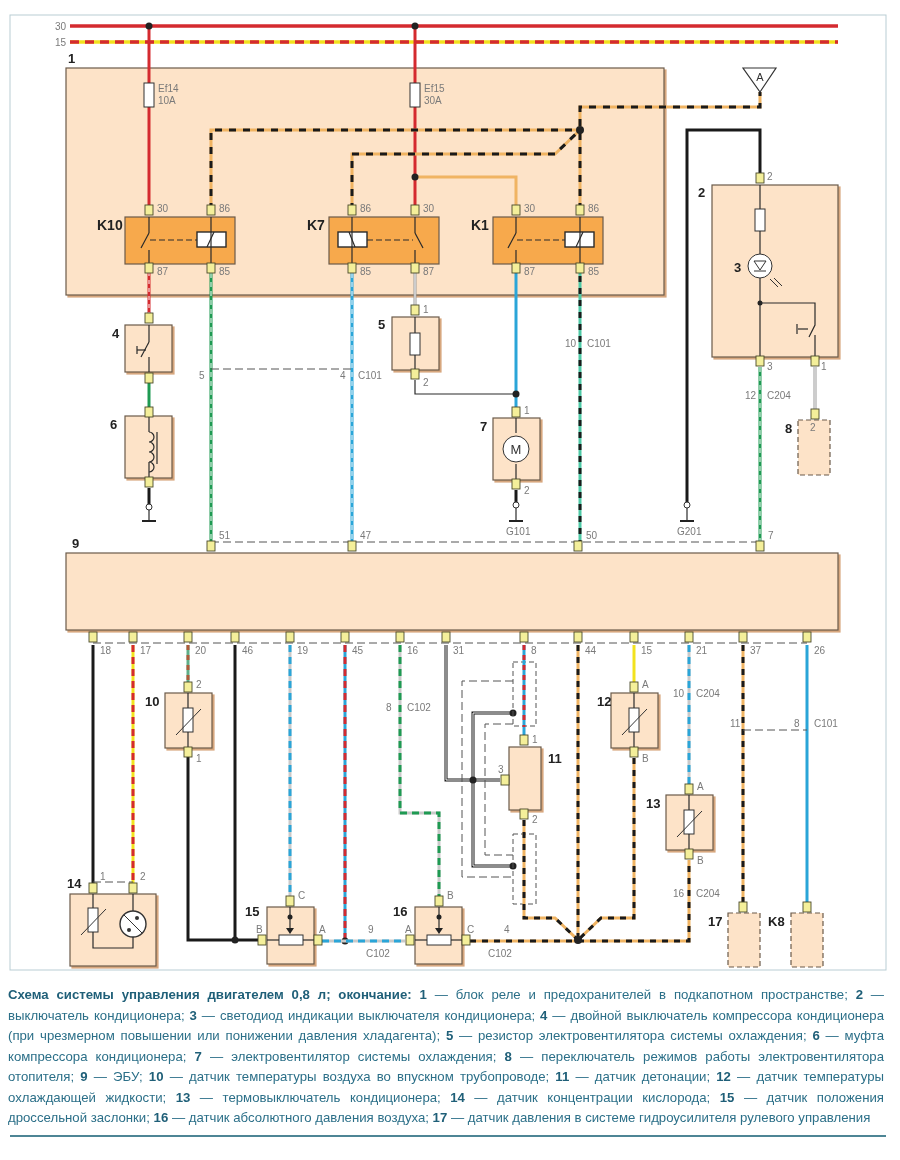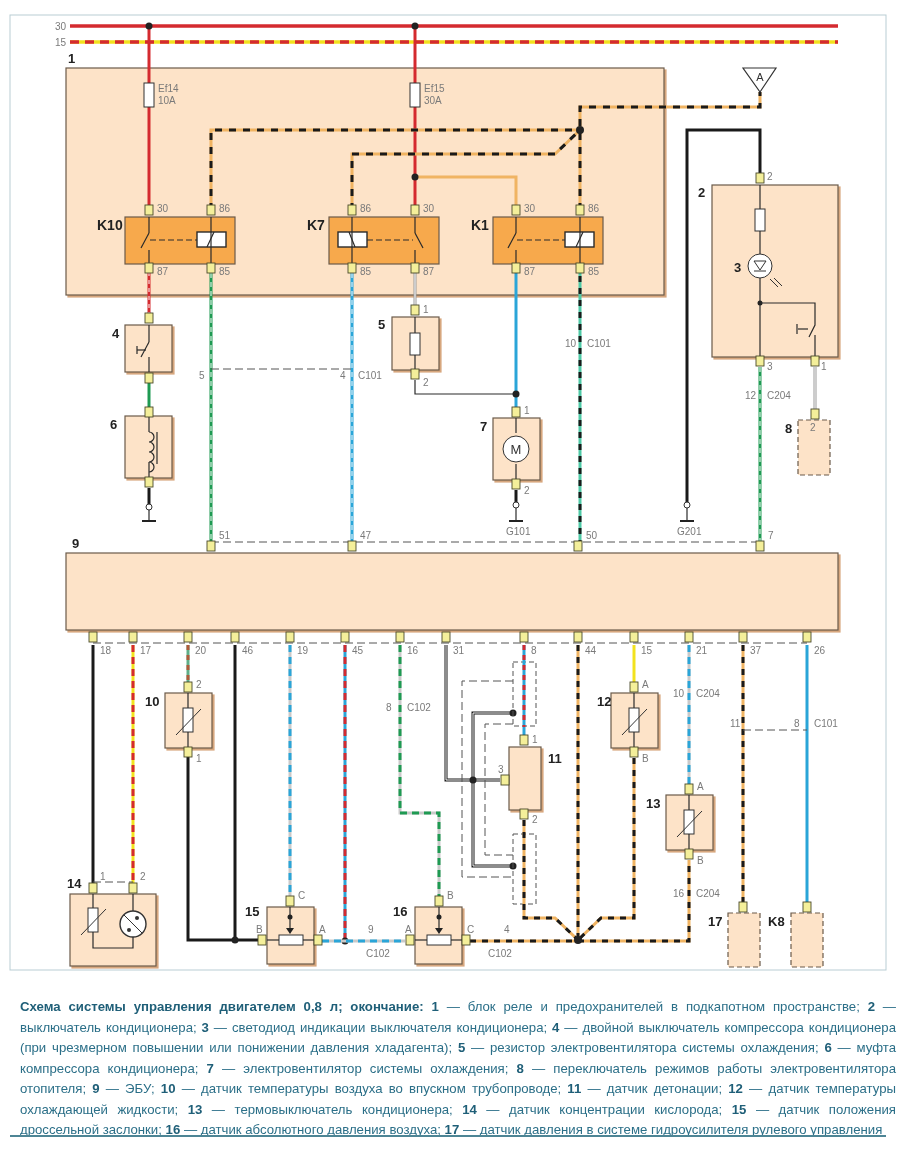--- a/index.html
+++ b/index.html
@@ -9,21 +9,21 @@
   .block{fill:#fde3c8;stroke:#6b5a4a;stroke-width:1.2;filter:drop-shadow(2px 2px 0 #d7a77e);}
   .relay{fill:#f7a94c;stroke:#6b5a4a;stroke-width:1.2;}
   .coil{fill:#ffffff;stroke:#2a2a2a;stroke-width:1.4;}
   .dash-block{fill:#fde3c8;stroke:#6b5a4a;stroke-width:1.2;stroke-dasharray:5 3;}
   .thin{stroke:#2a2a2a;stroke-width:1.2;fill:none;}
   .gline{stroke:#555;stroke-width:1;fill:none;stroke-dasharray:8 4;}
   .pin{fill:#f4ef9a;stroke:#4a4a2a;stroke-width:0.9;}
   .lbl{font-family:"Liberation Sans",sans-serif;font-size:10px;fill:#7a7a7a;}
   .num{font-family:"Liberation Sans",sans-serif;font-size:13px;font-weight:bold;fill:#222;}
   .rname{font-family:"Liberation Sans",sans-serif;font-size:14px;font-weight:bold;fill:#222;}
-  #caption{position:absolute;left:20px;top:985px;width:876px;font-size:13.2px;line-height:20.5px;color:#2b6f88;text-align:justify;margin-top:12px;}
+  #caption{position:absolute;left:8px;top:985px;width:876px;font-size:13.2px;line-height:20.5px;color:#2b6f88;text-align:justify;}
   #caption b{color:#1f5f78;}
   #caption .title{font-weight:bold;color:#1f5f78;}
   #caption-rule{position:absolute;left:10px;top:1135px;width:876px;height:2px;background:#4d8595;}
 </style>
 </head>
 <body>
 
 <svg id="diagram" width="900" height="975" viewBox="0 0 900 975" xmlns="http://www.w3.org/2000/svg">
 
   <rect class="frame" x="10" y="15" width="876" height="955"></rect>

